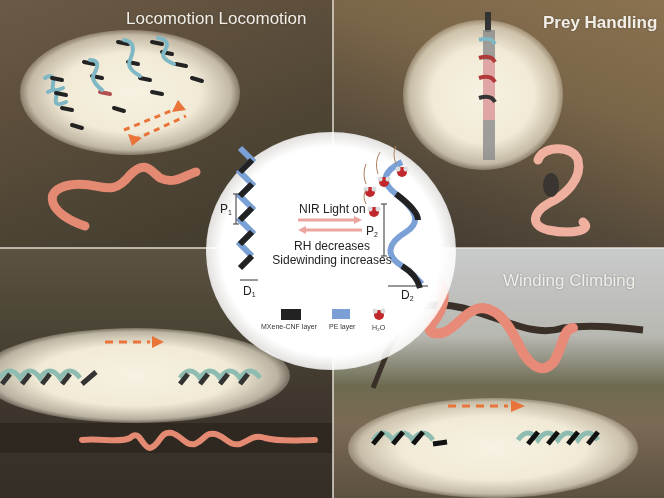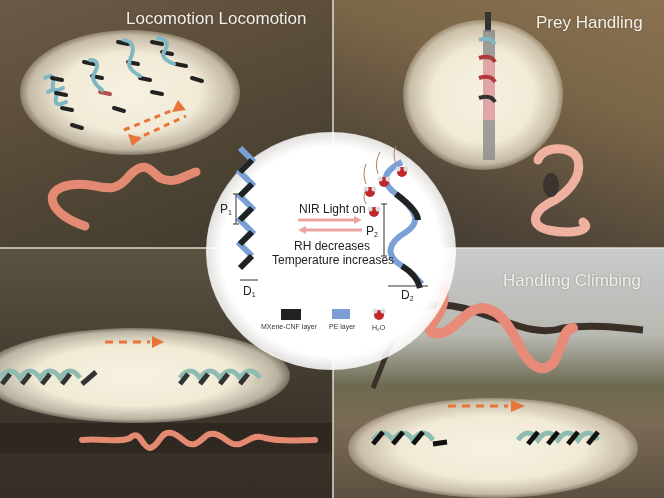--- a/index.html
+++ b/index.html
@@ -75,21 +75,21 @@
     <rect x="150" y="60" width="12" height="60" fill="#f0a8a8" opacity=".8"></rect>
     <g stroke-width="4" fill="none">
       <path d="M146,40 q12,-4 16,4" stroke="#7fb8c4"></path>
       <path d="M146,58 q12,-4 16,4" stroke="#b03a3a"></path>
       <path d="M146,78 q12,-4 16,4" stroke="#b03a3a"></path>
       <path d="M146,98 q12,-4 16,4" stroke="#333"></path>
     </g>
     <path d="M205,160 C210,145 240,145 245,160 C250,180 230,195 222,200 C200,210 195,225 215,230 C240,235 260,230 250,222" stroke="#f0b0a0" stroke-width="9" fill="none" stroke-linecap="round"></path>
     <ellipse cx="218" cy="185" rx="8" ry="12" fill="#3a3530"></ellipse>
   </svg>
-  <div class="title" style="left:203px;top:13px;">Prey Handling</div>
+  <div class="title" style="left:210px;top:13px;font-weight:bold;">Prey Handling</div>
 </div>
 
 <div class="quad q-bl">
   <div class="glow" style="left:-20px;top:80px;width:310px;height:95px;"></div>
   <div style="position:absolute;left:0;top:175px;width:333px;height:30px;background:#2a231c;opacity:.7;"></div>
   <svg class="snake" style="left:0;top:0" width="333" height="250">
     <g stroke="#e8743a" stroke-width="3" stroke-dasharray="8,6">
         <line x1="105" y1="94" x2="150" y2="94"></line>
       </g>
     <polygon points="152,88 164,94 152,100" fill="#e8743a"></polygon>
@@ -113,21 +113,21 @@
         <line x1="115" y1="158" x2="175" y2="158"></line>
       </g>
     <polygon points="178,152 192,158 178,164" fill="#e8743a"></polygon>
     <g stroke-width="5" fill="none">
       <path d="M40,192 q10,-14 20,0 q10,-14 20,0 q10,-14 20,0" stroke="#8fbcb0"></path>
       <path d="M40,196 l10,-12 M60,196 l10,-12 M80,196 l10,-12 M100,196 l14,-2" stroke="#111"></path>
       <path d="M185,192 q10,-14 20,0 q10,-14 20,0 q10,-14 20,0 q10,-14 20,0" stroke="#8fbcb0"></path>
       <path d="M195,196 l10,-12 M215,196 l10,-12 M235,196 l10,-12 M255,196 l10,-12" stroke="#111"></path>
     </g>
   </svg>
-  <div class="title" style="left:170px;top:23px;">Handling Climbing</div>
+  <div class="title" style="left:170px;top:23px;">Winding Climbing</div>
 </div>
 
 <div class="divider-v"></div>
 <div class="divider-h"></div>
 
 <div class="center">
   <svg style="position:absolute;left:0;top:0" width="250" height="238">
 
     <g>
       <path d="M34,16 l12,12 l-12,12 l12,12 l-12,12 l12,12 l-12,12 l12,12 l-12,12 l12,12" stroke="#7ba0d6" stroke-width="6" fill="none"></path>
@@ -173,21 +173,21 @@
 
     <rect x="75" y="177" width="20" height="11" fill="#222"></rect>
     <rect x="126" y="177" width="18" height="10" fill="#7b9fd4"></rect>
     <circle cx="173" cy="183" r="5" fill="#c0282b"></circle>
     <circle cx="169" cy="179" r="2.5" fill="#ddd"></circle>
       <circle cx="177" cy="179" r="2.5" fill="#ddd"></circle>
   </svg>
   <div class="ctext" style="left:93px;top:70px;">NIR Light on</div>
   <div class="ctext" style="left:66px;top:107px;width:120px;">
     <div>RH decreases</div>
-    <div>Temperature increases</div>
+    <div>Sidewinding increases</div>
   </div>
   <div class="ctext" style="left:14px;top:70px;"><span>P</span><span class="sub">1</span></div>
   <div class="ctext" style="left:160px;top:92px;"><span>P</span><span class="sub">2</span></div>
   <div class="ctext" style="left:37px;top:152px;"><span>D</span><span class="sub">1</span></div>
   <div class="ctext" style="left:195px;top:156px;"><span>D</span><span class="sub">2</span></div>
   <div class="small" style="left:55px;top:191px;">MXene-CNF layer</div>
   <div class="small" style="left:123px;top:191px;">PE layer</div>
   <div class="small" style="left:166px;top:192px;">H₂O</div>
 </div>
 

